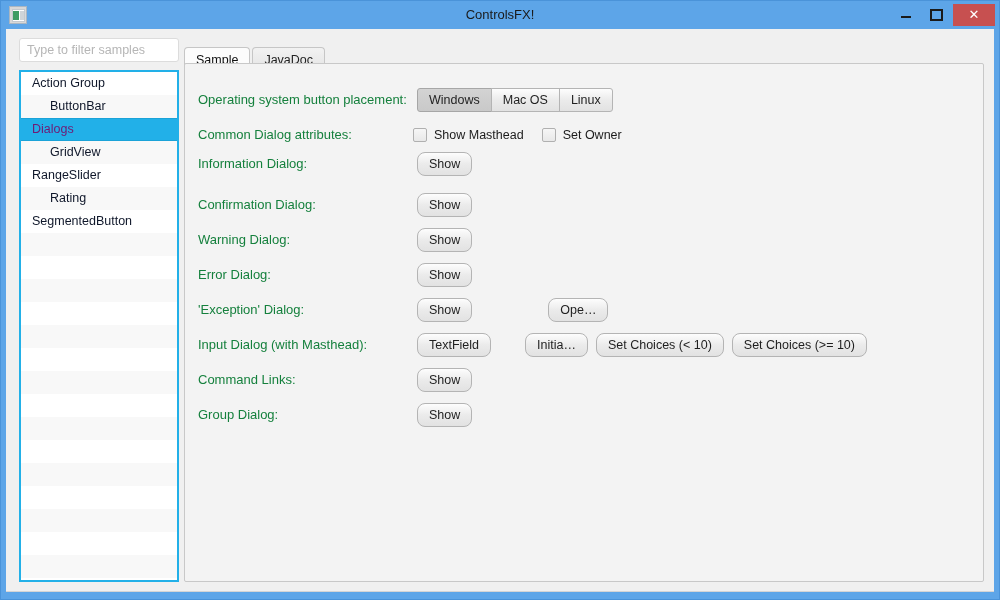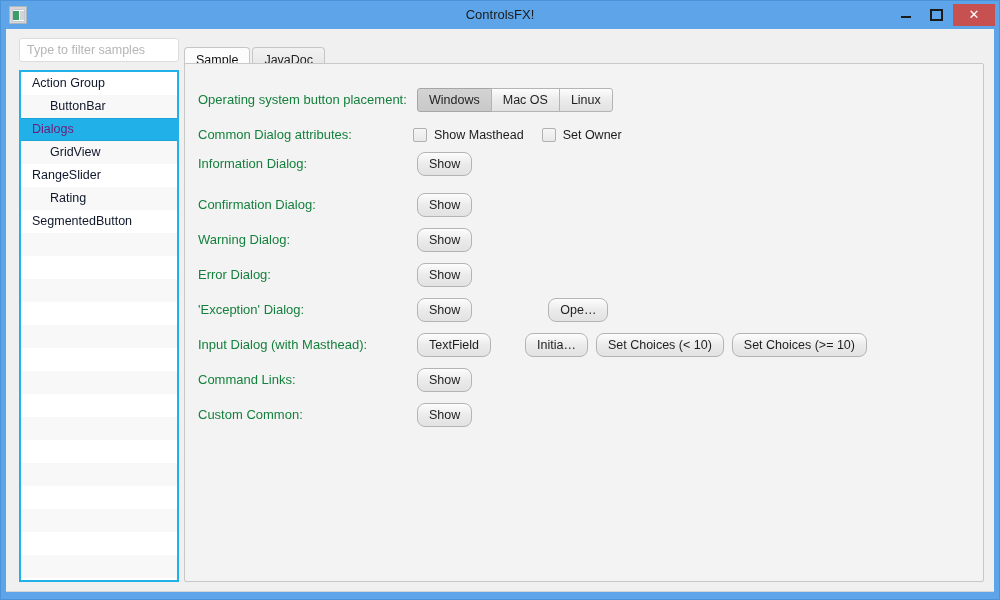--- a/index.html
+++ b/index.html
@@ -330,21 +330,21 @@
             <div class="btn">Set Choices (&gt;= 10)</div>
           </div>
         </div>
         <div class="form-row" style="top: 301px;">
           <div class="row-label">Command Links:</div>
           <div class="controls">
             <div class="btn">Show</div>
           </div>
         </div>
         <div class="form-row" style="top: 336px;">
-          <div class="row-label">Custom Common:</div>
+          <div class="row-label">Group Dialog:</div>
           <div class="controls">
             <div class="btn">Show</div>
           </div>
         </div>
       </div>
 
   </div>
 </div>
 
 </body></html>

